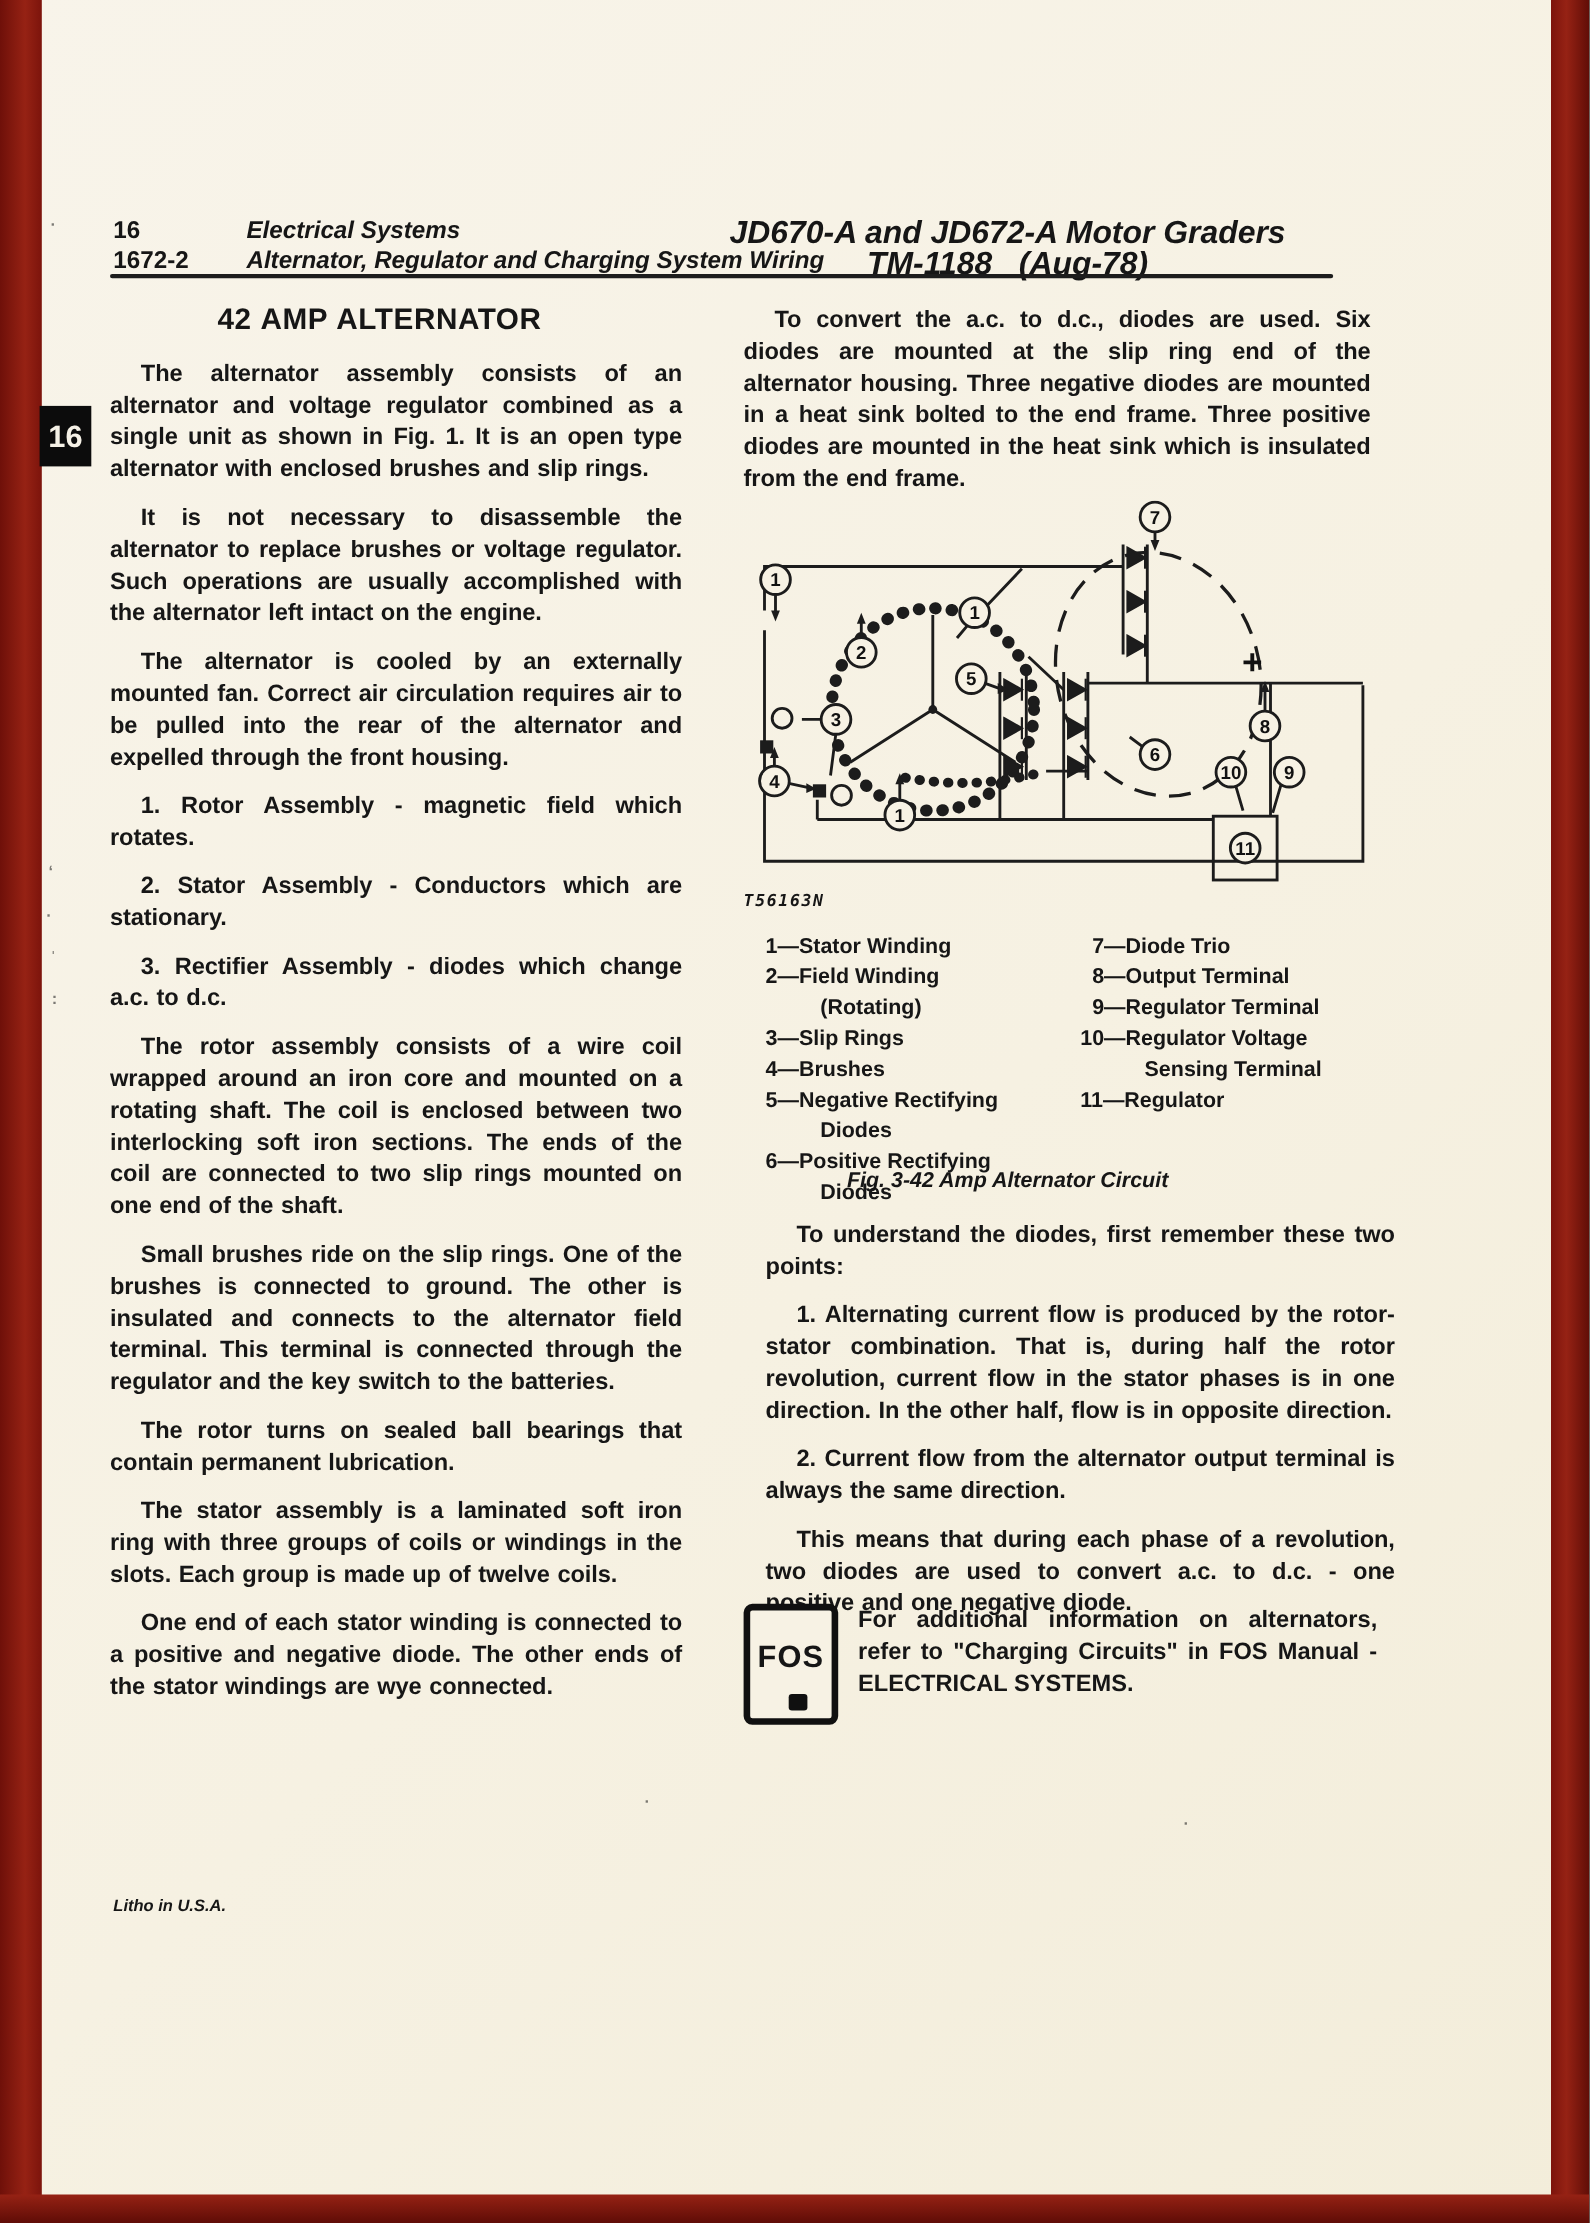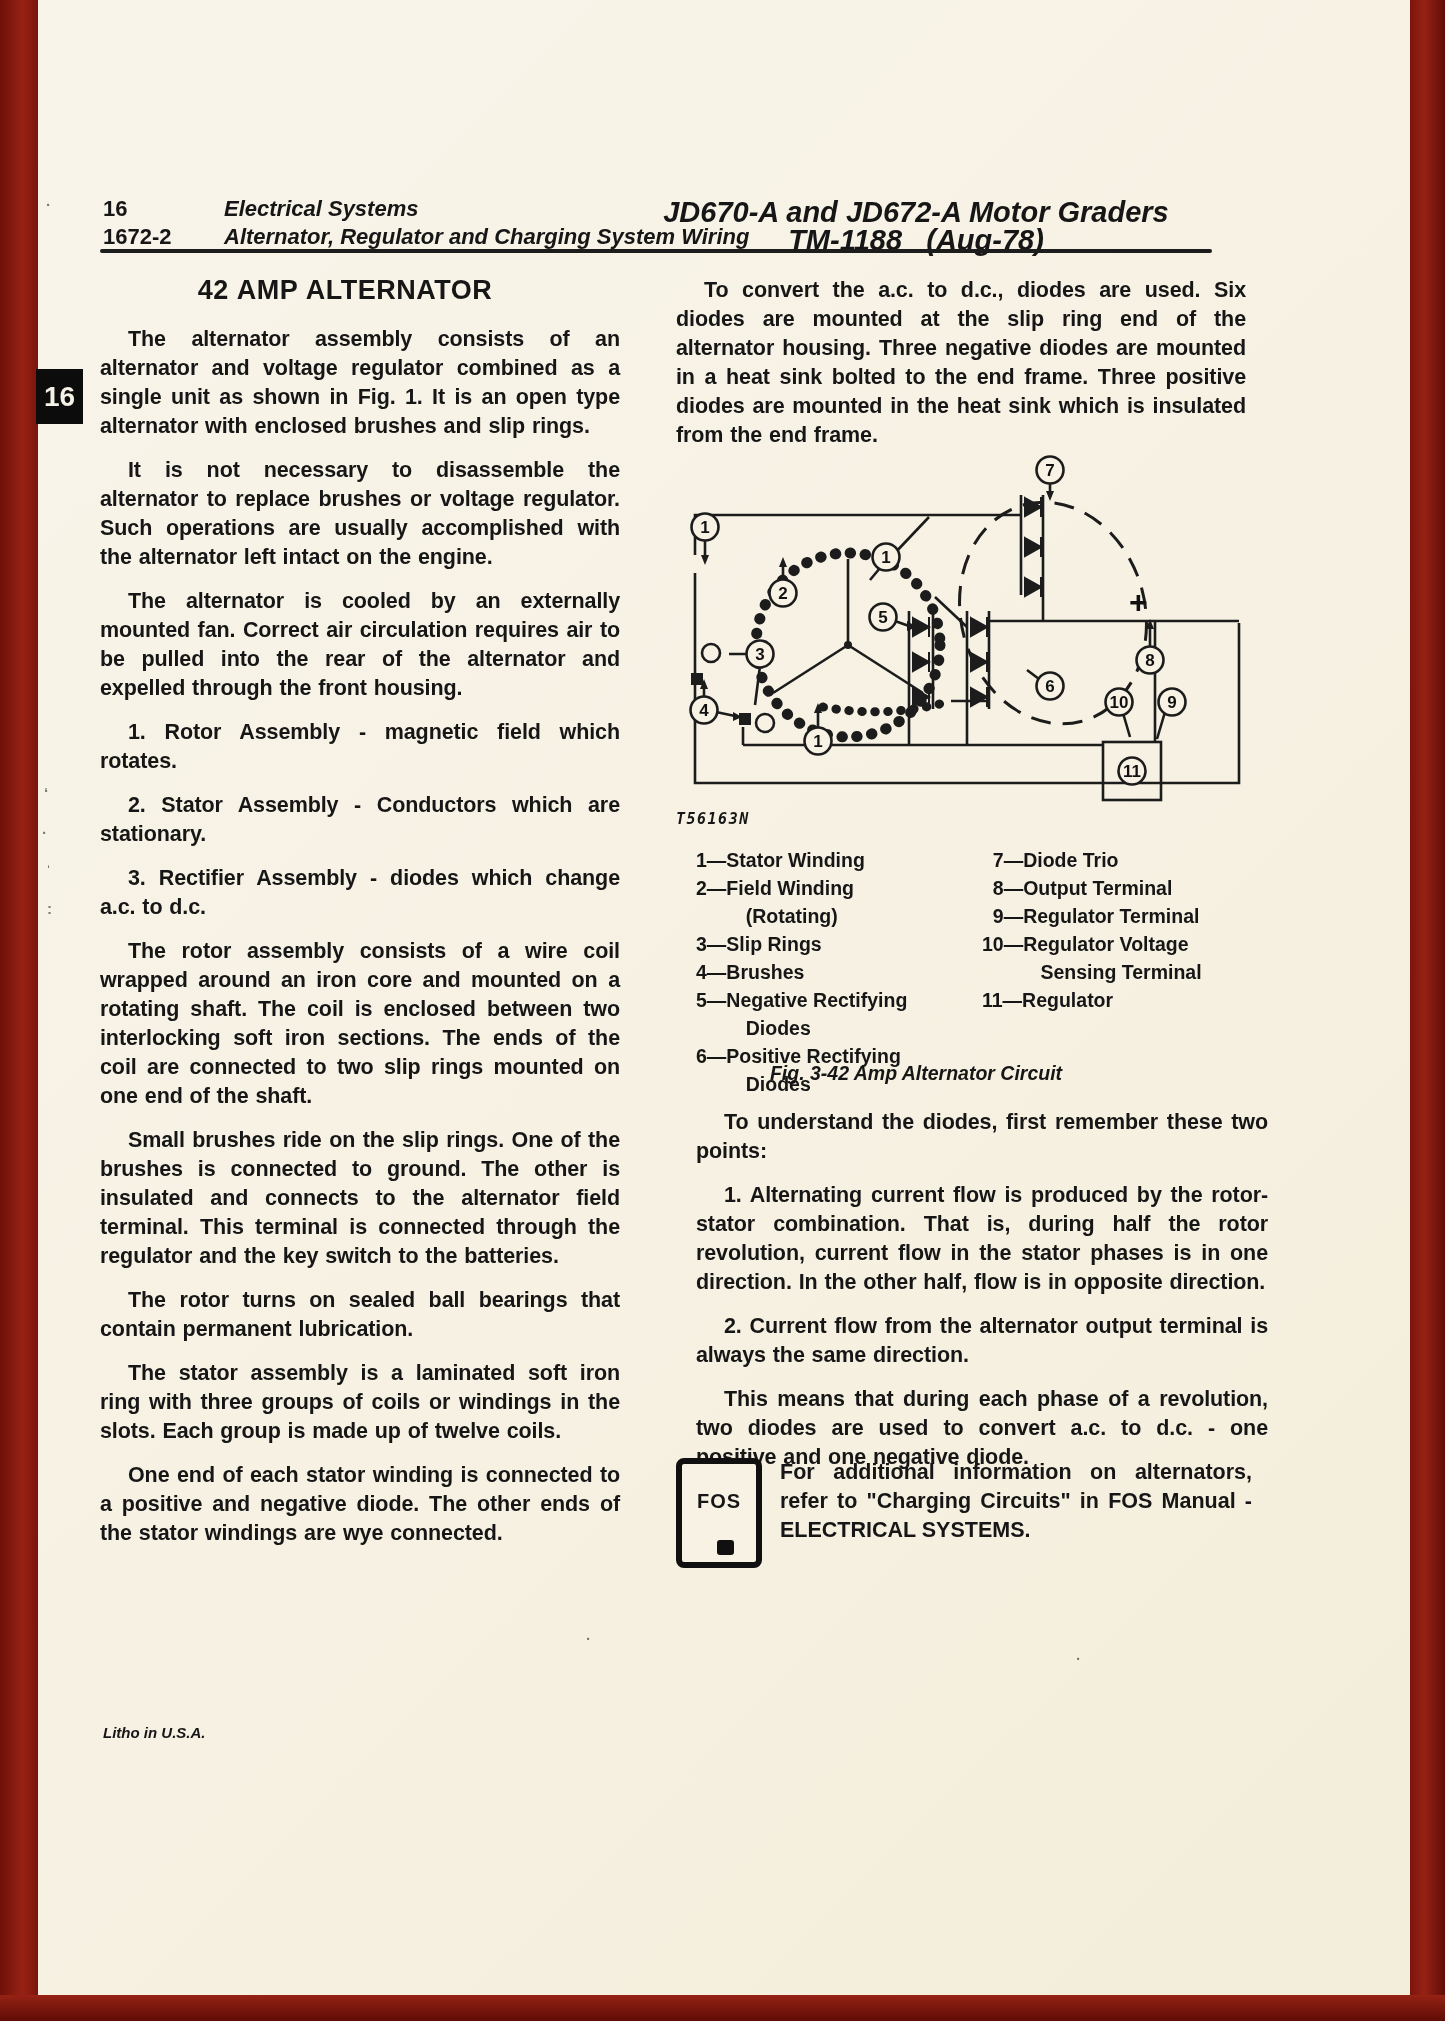--- a/index.html
+++ b/index.html
@@ -43,21 +43,21 @@
   .legend{position:absolute;left:676px;top:846px;width:578px;display:flex;font-size:19.5px;font-weight:bold;line-height:28px;margin-left:20px;}
   .legend .lcol{width:286px;}
   .legend .rcol{width:292px;}
   .legend p{margin:0;white-space:pre-line;padding-left:2.55em;text-indent:-2.55em;}
   .legend .rcol p{padding-left:3.0em;text-indent:-3.0em;}
   .fig-caption{position:absolute;left:676px;top:1062px;width:480px;text-align:center;
                font-size:19.5px;font-weight:bold;font-style:italic;}
   
   .fos-row{position:absolute;left:676px;top:1458px;width:576px;display:flex;gap:18px;}
   .fos-box{position:relative;width:74px;height:98px;border:6px solid #101010;border-radius:8px;background:#f7f2e4;flex:0 0 auto;}
-  .fos-box .fos-word{position:absolute;top:26px;left:0;width:100%;text-align:center;font-size:20px;font-weight:bold;letter-spacing:1px;}
+  .fos-box .fos-word{position:absolute;top:26px;left:0;width:100%;text-align:center;font-size:28px;font-weight:bold;letter-spacing:1px;}
   .fos-box .fos-chip{position:absolute;left:50%;bottom:7px;width:17px;height:15px;margin-left:-2px;background:#101010;border-radius:3px;}
   .fos-text{font-size:21.5px;line-height:29px;font-weight:bold;text-align:justify;}
   .footer{position:absolute;left:103px;top:1724px;font-size:15px;font-weight:bold;font-style:italic;}
   .speck{position:absolute;font-size:15px;font-weight:bold;color:rgba(20,20,20,.55);}
 </style>
 </head>
 <body>
 
 <div class="page">
 

